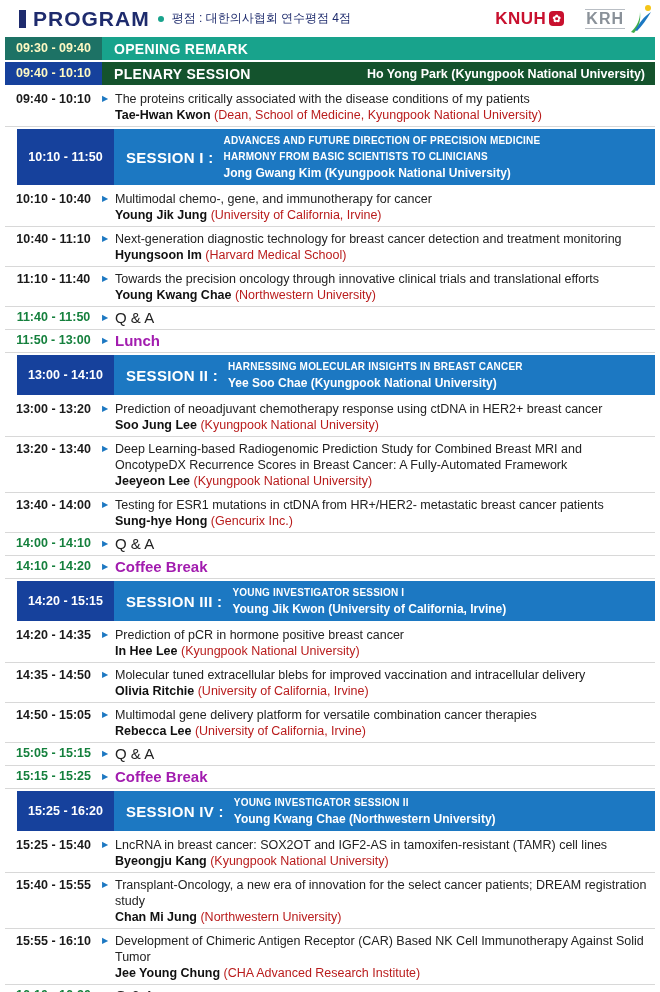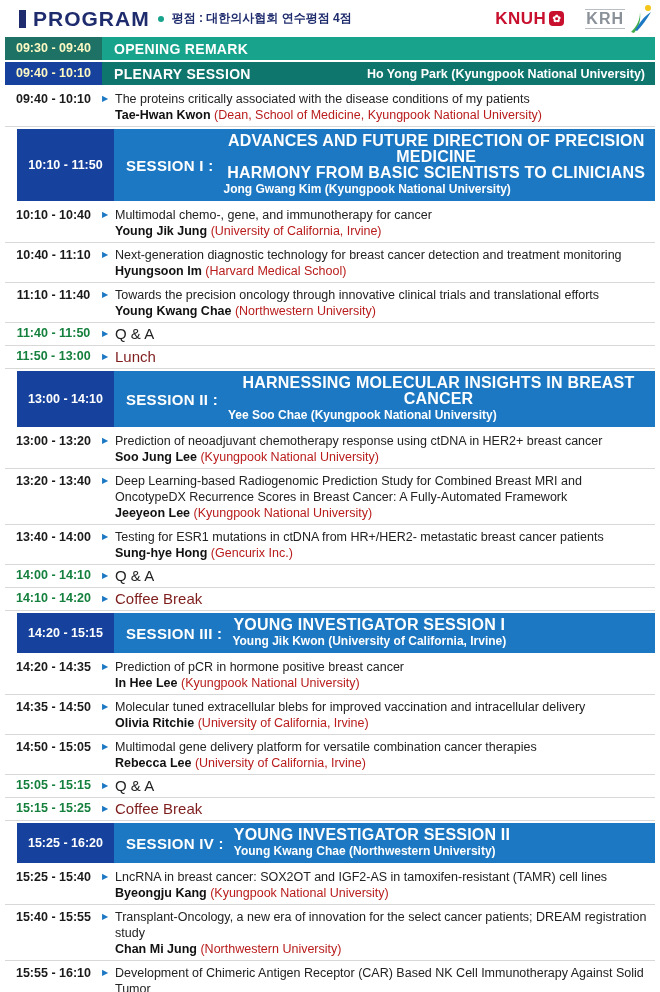--- a/index.html
+++ b/index.html
@@ -10,68 +10,68 @@
     color:#222;
   }
   .page { width:660px; height:992px; padding:0 5px; }
 
   
   .hdr { height:35px; display:flex; align-items:center; justify-content:space-between; padding:2px 2px 0 6px; }
   .hdr-left { display:flex; align-items:center; gap:7px;margin-left:8px; }
   .title-bar { width:7px; height:18px; background:#1e2b6d; display:inline-block; }
   .pg-title { font-size:21px; font-weight:bold; color:#1e2b6d; letter-spacing:1px; }
   .dot { width:6px; height:6px; border-radius:50%; background:#18a38c; display:inline-block; margin:0 1px; }
-  .subtitle { font-size:12px; font-weight:bold; color:#1e2b6d; }
+  .subtitle { font-size:12px; font-weight:normal; color:#1e2b6d; }
   .logos { display:flex; align-items:center; gap:21px; }
   .knuh { display:flex; align-items:center; gap:3px; font-size:17px; font-weight:bold; color:#c8102e; letter-spacing:.5px; }
   .seal { width:15px; height:15px; background:#c8102e; border-radius:4px; color:#fff; font-size:10px; line-height:15px; text-align:center; display:inline-block; }
   .krh { display:flex; align-items:center; gap:2px; }
   .krh-txt { font-size:16px; font-weight:bold; color:#8a9199; letter-spacing:1px; border-top:1px solid #b9bec4; border-bottom:1px solid #b9bec4; padding:0 1px; }
 
   
   .row { display:flex; width:100%; }
   .timecell { flex:0 0 97px; text-align:center; }
 
   
   .banner { height:23px; margin:2px 0; align-items:stretch; }
   .banner .timecell { color:#fef9c3; font-weight:bold; font-size:12.5px; line-height:23px; }
   .banner .bannerbody { flex:1; display:flex; align-items:center; justify-content:space-between; padding:0 10px 0 12px; color:#fff; }
   .banner .blabel { font-weight:bold; font-size:14px; letter-spacing:.3px; }
   .banner .bchair { font-weight:bold; font-size:12.5px; }
   .banner.teal .timecell { background:#1d7265; }
   .banner.teal .bannerbody { background:#18a38c; }
   .banner.blue .timecell { background:#16419c; }
-  .banner.blue .bannerbody { background:#0f766e; }
+  .banner.blue .bannerbody { background:#14532d; }
 
   
   .session { margin:2px 0; align-items:stretch; }
   .session .timecell { background:#16419c; color:#fff; font-weight:bold; font-size:12.5px; display:flex; align-items:center; justify-content:center;margin-left:12px; }
   .session .sessbody { flex:1; background:#1c78c2; color:#fff; display:flex; align-items:center; gap:10px; padding:4px 6px 4px 12px; }
   .session .slabel { font-weight:bold; font-size:15px; white-space:nowrap; letter-spacing:.3px; }
   .session .stitles { display:flex; flex-direction:column; justify-content:center; }
-  .session .stitle { font-weight:bold; font-size:16px; line-height:16px; letter-spacing:.2px;text-align:center; }
+  .session .stitle { font-weight:bold; font-size:10px; line-height:16px; letter-spacing:.2px; }
   .session .schair { font-weight:bold; font-size:12px; line-height:16px; }
 
   
   .talk { border-bottom:1px solid #d8d8d8; padding:4px 0 3px 0; }
   .talk .timecell { font-size:12.5px; font-weight:600; color:#1a1a1a; padding-top:1px; }
   .talkbody { flex:1; padding-right:4px; }
   .titleline { display:flex; }
   .arrow { flex:0 0 13px; color:#1c78c2; font-size:8px; line-height:16px; }
   .ttl { font-size:12.5px; line-height:16px; color:#222; }
   .spk { padding-left:13px; font-size:12.5px; line-height:16px; color:#222; }
   .spk b { font-weight:bold; color:#111; }
   .spk .aff { font-weight:normal; color:#b91c1c; }
 
   
   .simple { border-bottom:1px solid #d8d8d8; padding:3px 0; }
   .simple .timecell { font-size:12.5px; font-weight:600; color:#15803d; }
   .simplebody { flex:1; display:flex; }
   .simple .lbl { font-size:15px; line-height:15px; color:#222; }
-  .simple.accent .lbl { color:#7f1d1d; font-weight:normal; }
+  .simple.accent .lbl { color:#a21caf; font-weight:bold; }
 </style>
 </head>
 <body>
 
 <div class="page">
 
   <div class="hdr">
     <div class="hdr-left">
       <span class="title-bar"></span>
       <span class="pg-title">PROGRAM</span>

